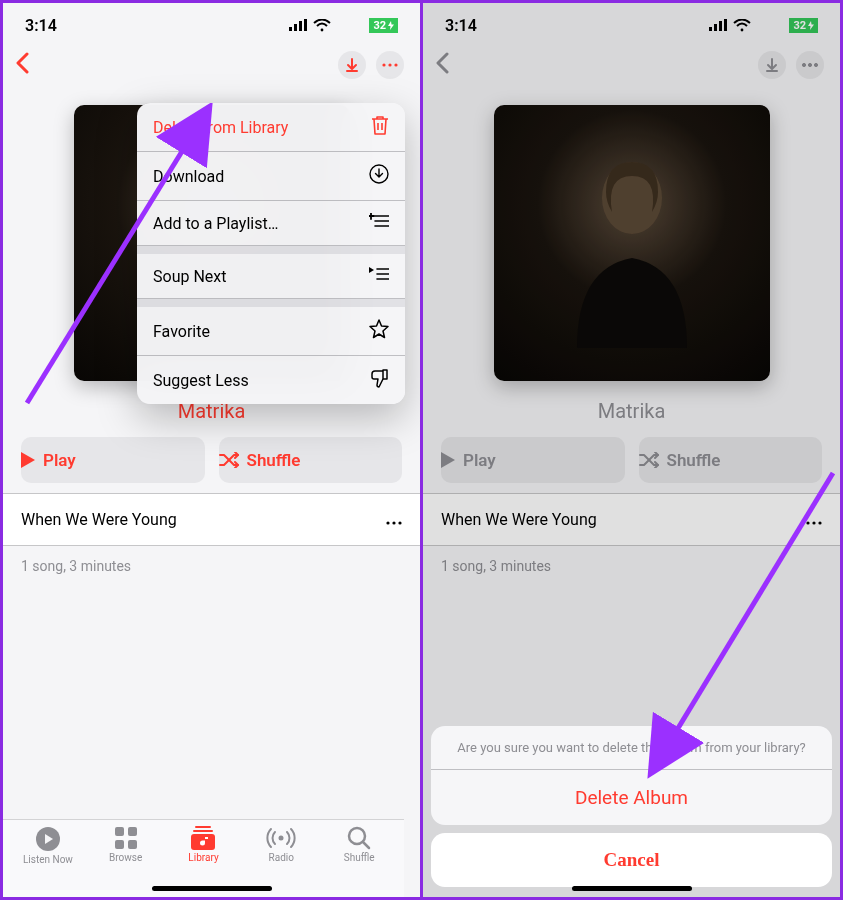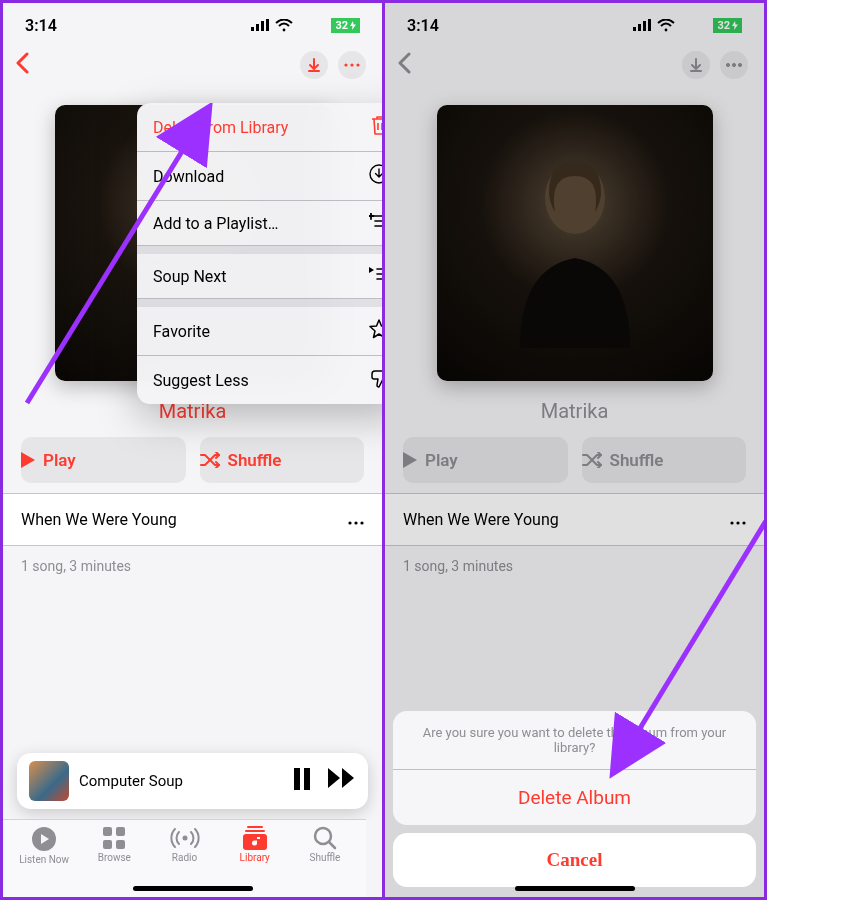--- a/index.html
+++ b/index.html
@@ -6,21 +6,21 @@
   body {
     font-family: -apple-system, BlinkMacSystemFont, "Segoe UI", Roboto, Helvetica, Arial, sans-serif;
     background: #fff;
     width: 843px;
     height: 900px;
     overflow: hidden;
     position: relative;
   }
   .wrap {
     display: flex;
-    width: 767px;
+    width: 843px;
     height: 900px;
     border: 3px solid #8a2be2;
   }
   .phone {
     flex: 1;
     background: #f5f5f7;
     position: relative;
     overflow: hidden;
   }
   .phone + .phone { border-left: 3px solid #8a2be2; }
@@ -264,70 +264,56 @@
   <div class="trackrow">
     <span>When We Were Young</span>
     <span><svg width="16" height="4" viewBox="0 0 16 4">
             <circle cx="2" cy="2" r="1.6" fill="#000"></circle>
             <circle cx="8" cy="2" r="1.6" fill="#000"></circle>
             <circle cx="14" cy="2" r="1.6" fill="#000"></circle>
           </svg></span>
   </div>
   <div class="meta">1 song, 3 minutes</div>
 
-  <div class="nowplaying">
-    <div class="np-art"></div>
-    <div class="np-title">Computer Soup</div>
-    <div class="np-controls">
-      <span><svg width="20" height="22" viewBox="0 0 20 22">
-              <rect x="2" y="0" width="6" height="22" fill="#000"></rect>
-              <rect x="12" y="0" width="6" height="22" fill="#000"></rect>
-            </svg></span>
-      <span><svg width="28" height="20" viewBox="0 0 28 20">
-              <path d="M0 0 L12 10 L0 20 Z" fill="#000"></path>
-              <path d="M14 0 L26 10 L14 20 Z" fill="#000"></path>
-            </svg></span>
-    </div>
-  </div>
 
   <div class="tabbar">
     <div class="tab">
           <svg width="26" height="26" viewBox="0 0 26 26">
             <circle cx="13" cy="13" r="12" fill="#8e8e93"></circle>
             <path d="M10 8 L18 13 L10 18 Z" fill="#f5f5f7"></path>
           </svg>
           <span>Listen Now</span>
         </div>
     <div class="tab">
           <svg width="24" height="24" viewBox="0 0 24 24" fill="#8e8e93">
             <rect x="1" y="1" width="9" height="9" rx="2"></rect>
             <rect x="14" y="1" width="9" height="9" rx="2"></rect>
             <rect x="1" y="14" width="9" height="9" rx="2"></rect>
             <rect x="14" y="14" width="9" height="9" rx="2"></rect>
           </svg>
           <span>Browse</span>
         </div>
+    <div class="tab active">
+          <svg width="24" height="24" viewBox="0 0 24 24">
+            <rect x="4" y="0" width="16" height="2" rx="1" fill="#ff3b30"></rect>
+            <rect x="2" y="4" width="20" height="2" rx="1" fill="#ff3b30"></rect>
+            <rect x="0" y="8" width="24" height="16" rx="3" fill="#ff3b30"></rect>
+            <path d="M14 11 L14 17 A2.5 2.5 0 1 1 11.5 14.5 L14 14.5 M14 11 L17 11 L17 13 L14 13" fill="#fff"></path>
+          </svg>
+          <span>Library</span>
+        </div>
     <div class="tab">
           <svg width="30" height="24" viewBox="0 0 30 24" fill="none" stroke="#8e8e93" stroke-width="2" stroke-linecap="round">
             <circle cx="15" cy="12" r="2.5" fill="#8e8e93" stroke="none"></circle>
             <path d="M9 6 A8.5 8.5 0 0 0 9 18"></path>
             <path d="M21 6 A8.5 8.5 0 0 1 21 18"></path>
             <path d="M5 3 A13 13 0 0 0 5 21"></path>
             <path d="M25 3 A13 13 0 0 1 25 21"></path>
           </svg>
           <span>Radio</span>
-        </div>
-    <div class="tab active">
-          <svg width="24" height="24" viewBox="0 0 24 24">
-            <rect x="4" y="0" width="16" height="2" rx="1" fill="#ff3b30"></rect>
-            <rect x="2" y="4" width="20" height="2" rx="1" fill="#ff3b30"></rect>
-            <rect x="0" y="8" width="24" height="16" rx="3" fill="#ff3b30"></rect>
-            <path d="M14 11 L14 17 A2.5 2.5 0 1 1 11.5 14.5 L14 14.5 M14 11 L17 11 L17 13 L14 13" fill="#fff"></path>
-          </svg>
-          <span>Library</span>
         </div>
     <div class="tab">
           <svg width="24" height="24" viewBox="0 0 24 24" fill="none" stroke="#8e8e93" stroke-width="2.5" stroke-linecap="round">
             <circle cx="10" cy="10" r="8"></circle>
             <path d="M16 16 L22 22"></path>
           </svg>
           <span>Shuffle</span>
         </div>
   </div>
   <div class="home-ind"></div>

